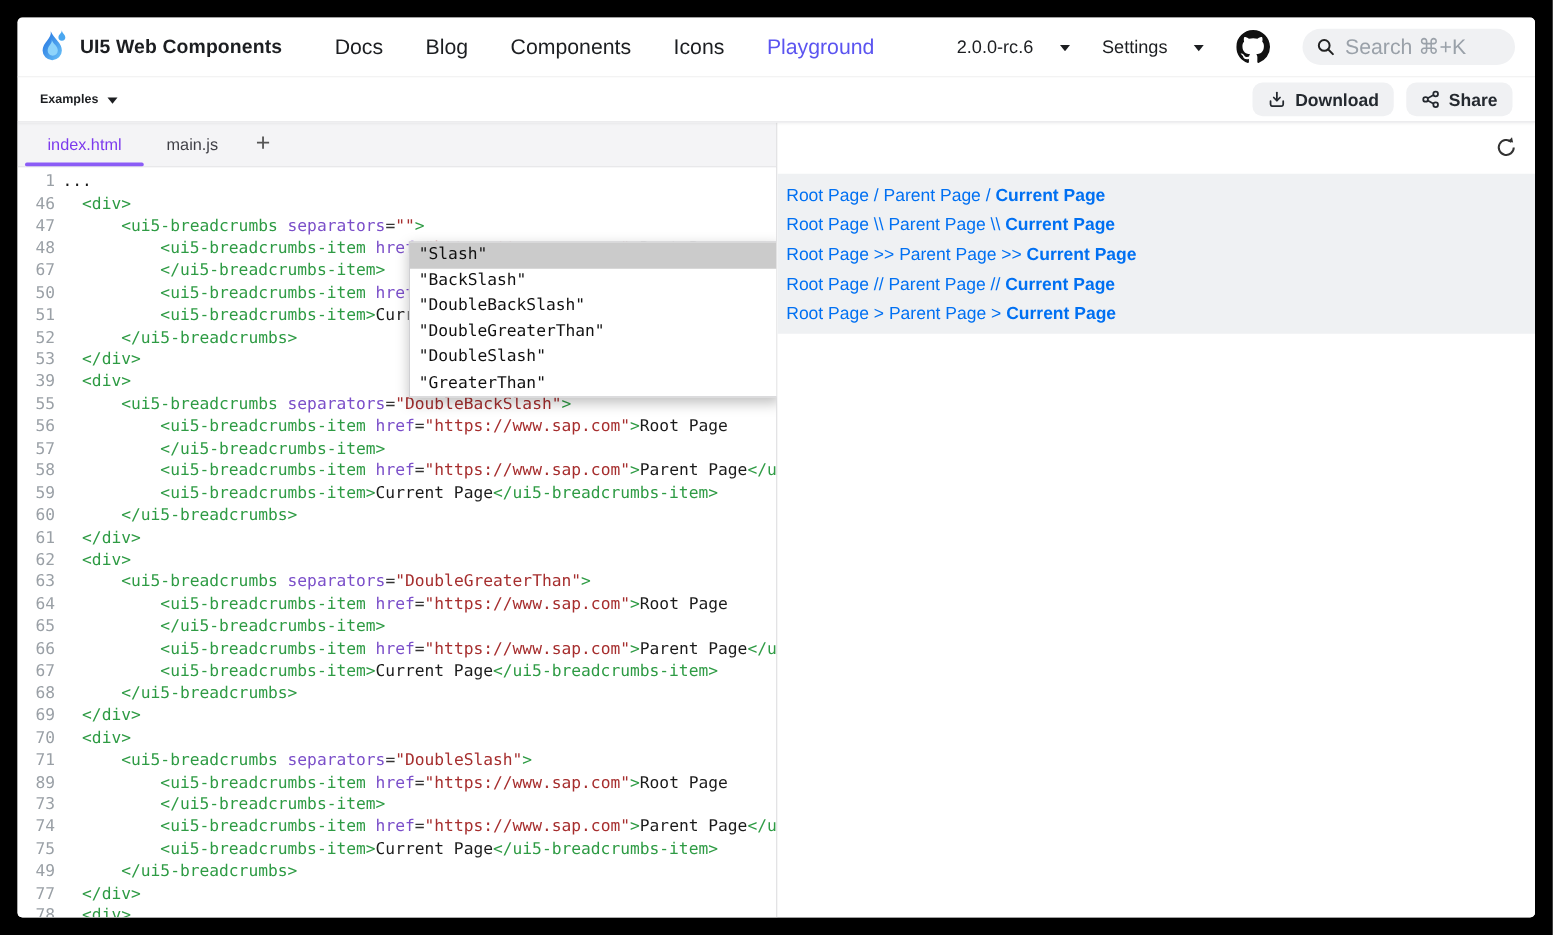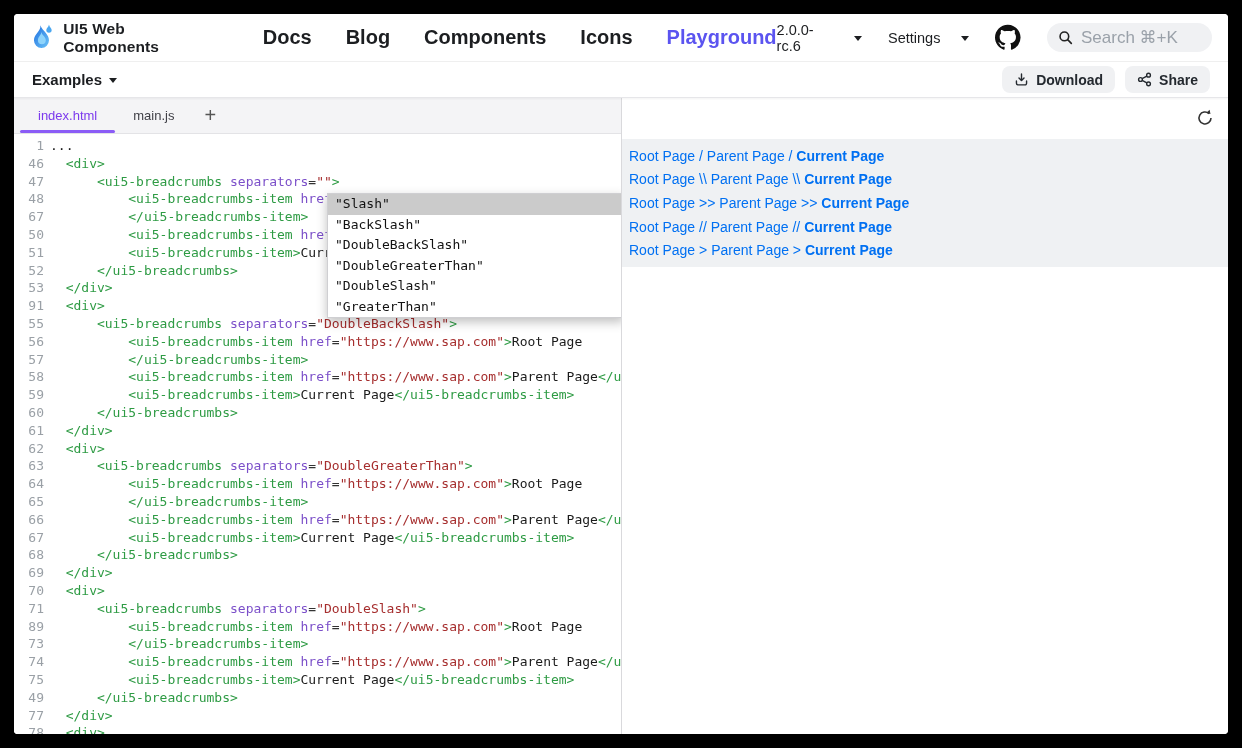--- a/index.html
+++ b/index.html
@@ -4,33 +4,33 @@
 <style>
   * { margin:0; padding:0; box-sizing:border-box; }
   html,body { width:1242px; height:748px; background:#000; font-family:"Liberation Sans", sans-serif; }
   .app { position:absolute; left:14px; top:14px; width:1214px; height:720px; background:#fff; border-radius:4px; overflow:hidden; }
 
   
   .header { height:48px; display:flex; align-items:center; padding:0 16px; background:#fff; border-bottom:1px solid #efefef; }
   .brand-group { display:flex; align-items:center; gap:8px; }
   .brand { font-size:15.5px; font-weight:700; color:#1c1e21; letter-spacing:.1px; }
   .nav { display:flex; gap:34px; margin-left:42px; }
-  .nav-item { font-size:20px; font-weight:700; color:#1c1e21; cursor:pointer; }
+  .nav-item { font-size:17px; font-weight:400; color:#1c1e21; cursor:pointer; }
   .nav-item.active { color:#5b54f0; }
   .header-right { margin-left:auto; display:flex; align-items:center; gap:26px; }
   .menu-trigger { display:flex; align-items:center; gap:21px; font-size:14.5px; font-weight:500; color:#1c1e21; cursor:pointer; }
   .caret { width:0; height:0; border-left:4px solid transparent; border-right:4px solid transparent; border-top:5px solid #1c1e21; margin-top:1px; }
   .gh { width:27px; height:27px; }
   .search-pill { display:flex; align-items:center; gap:8px; width:170px; height:29px; border-radius:15px; background:#f0f1f3; padding:0 11px; }
   .search-pill input { border:0; outline:0; background:transparent; font-size:17px; color:#404040; width:120px; font-family:"Liberation Sans", sans-serif; }
   .search-pill input::placeholder { color:#9aa1a9; }
 
   
   .toolbar { height:36px; display:flex; align-items:center; padding:0 18px; background:#fff; border-bottom:1px solid #e6e6e9; box-shadow:0 1px 2px rgba(0,0,0,.05); position:relative; z-index:3; }
-  .examples { display:flex; align-items:center; gap:7px; font-size:15px; font-weight:600; color:#1c1e21; cursor:pointer; }
+  .examples { display:flex; align-items:center; gap:7px; font-size:10px; font-weight:600; color:#1c1e21; cursor:pointer; }
   .toolbar-right { margin-left:auto; display:flex; gap:10px; }
   .tb-btn { display:flex; align-items:center; gap:7px; height:27px; padding:0 12px; border-radius:8px; background:#f0f1f3; border:0; font-size:14px; font-weight:600; color:#24292f; font-family:"Liberation Sans", sans-serif; cursor:pointer; }
 
   
   .content { position:relative; display:flex; height:636px; }
   .editor { width:608px; position:relative; border-right:1px solid #d9d9dc; overflow:hidden; background:#fff; }
   .tabbar { height:36px; background:#f4f4f6; border-bottom:1px solid #e3e3e6; display:flex; align-items:stretch; padding-left:6px; }
   .tab { padding:0 18px; display:flex; align-items:center; font-size:13px; color:#3f3f46; position:relative; cursor:pointer; }
   .tab.active { color:#7c3aed; }
   .tab.active::after { content:""; position:absolute; left:0; right:0; bottom:0; height:3px; background:#8b5cf6; border-radius:2px; }
@@ -146,21 +146,21 @@
       <div class="code" id="code-lines">
           <div class="code-line"><span class="g">1</span><span class="lc"><span class="t-pln">...</span></span></div>
           <div class="code-line"><span class="g">46</span><span class="lc"><span class="t-pln">  </span><span class="t-tag">&lt;div&gt;</span></span></div>
           <div class="code-line"><span class="g">47</span><span class="lc"><span class="t-pln">      </span><span class="t-tag">&lt;ui5-breadcrumbs</span><span class="t-pln"> </span><span class="t-attr">separators</span><span class="t-pun">=</span><span class="t-str">""</span><span class="t-tag">&gt;</span></span></div>
           <div class="code-line"><span class="g">48</span><span class="lc"><span class="t-pln">          </span><span class="t-tag">&lt;ui5-breadcrumbs-item</span><span class="t-pln"> </span><span class="t-attr">href</span><span class="t-pun">=</span><span class="t-str">"https://www.sap.com"</span><span class="t-tag">&gt;</span><span class="t-pln">Root Page</span></span></div>
           <div class="code-line"><span class="g">67</span><span class="lc"><span class="t-pln">          </span><span class="t-tag">&lt;/ui5-breadcrumbs-item&gt;</span></span></div>
           <div class="code-line"><span class="g">50</span><span class="lc"><span class="t-pln">          </span><span class="t-tag">&lt;ui5-breadcrumbs-item</span><span class="t-pln"> </span><span class="t-attr">href</span><span class="t-pun">=</span><span class="t-str">"https://www.sap.com"</span><span class="t-tag">&gt;</span><span class="t-pln">Parent Page</span><span class="t-tag">&lt;/u</span></span></div>
           <div class="code-line"><span class="g">51</span><span class="lc"><span class="t-pln">          </span><span class="t-tag">&lt;ui5-breadcrumbs-item&gt;</span><span class="t-pln">Current Page</span><span class="t-tag">&lt;/ui5-breadcrumbs-item&gt;</span></span></div>
           <div class="code-line"><span class="g">52</span><span class="lc"><span class="t-pln">      </span><span class="t-tag">&lt;/ui5-breadcrumbs&gt;</span></span></div>
           <div class="code-line"><span class="g">53</span><span class="lc"><span class="t-pln">  </span><span class="t-tag">&lt;/div&gt;</span></span></div>
-          <div class="code-line"><span class="g">91</span><span class="lc"><span class="t-pln">  </span><span class="t-tag">&lt;div&gt;</span></span></div>
+          <div class="code-line"><span class="g">39</span><span class="lc"><span class="t-pln">  </span><span class="t-tag">&lt;div&gt;</span></span></div>
           <div class="code-line"><span class="g">55</span><span class="lc"><span class="t-pln">      </span><span class="t-tag">&lt;ui5-breadcrumbs</span><span class="t-pln"> </span><span class="t-attr">separators</span><span class="t-pun">=</span><span class="t-str">"DoubleBackSlash"</span><span class="t-tag">&gt;</span></span></div>
           <div class="code-line"><span class="g">56</span><span class="lc"><span class="t-pln">          </span><span class="t-tag">&lt;ui5-breadcrumbs-item</span><span class="t-pln"> </span><span class="t-attr">href</span><span class="t-pun">=</span><span class="t-str">"https://www.sap.com"</span><span class="t-tag">&gt;</span><span class="t-pln">Root Page</span></span></div>
           <div class="code-line"><span class="g">57</span><span class="lc"><span class="t-pln">          </span><span class="t-tag">&lt;/ui5-breadcrumbs-item&gt;</span></span></div>
           <div class="code-line"><span class="g">58</span><span class="lc"><span class="t-pln">          </span><span class="t-tag">&lt;ui5-breadcrumbs-item</span><span class="t-pln"> </span><span class="t-attr">href</span><span class="t-pun">=</span><span class="t-str">"https://www.sap.com"</span><span class="t-tag">&gt;</span><span class="t-pln">Parent Page</span><span class="t-tag">&lt;/u</span></span></div>
           <div class="code-line"><span class="g">59</span><span class="lc"><span class="t-pln">          </span><span class="t-tag">&lt;ui5-breadcrumbs-item&gt;</span><span class="t-pln">Current Page</span><span class="t-tag">&lt;/ui5-breadcrumbs-item&gt;</span></span></div>
           <div class="code-line"><span class="g">60</span><span class="lc"><span class="t-pln">      </span><span class="t-tag">&lt;/ui5-breadcrumbs&gt;</span></span></div>
           <div class="code-line"><span class="g">61</span><span class="lc"><span class="t-pln">  </span><span class="t-tag">&lt;/div&gt;</span></span></div>
           <div class="code-line"><span class="g">62</span><span class="lc"><span class="t-pln">  </span><span class="t-tag">&lt;div&gt;</span></span></div>
           <div class="code-line"><span class="g">63</span><span class="lc"><span class="t-pln">      </span><span class="t-tag">&lt;ui5-breadcrumbs</span><span class="t-pln"> </span><span class="t-attr">separators</span><span class="t-pun">=</span><span class="t-str">"DoubleGreaterThan"</span><span class="t-tag">&gt;</span></span></div>
           <div class="code-line"><span class="g">64</span><span class="lc"><span class="t-pln">          </span><span class="t-tag">&lt;ui5-breadcrumbs-item</span><span class="t-pln"> </span><span class="t-attr">href</span><span class="t-pun">=</span><span class="t-str">"https://www.sap.com"</span><span class="t-tag">&gt;</span><span class="t-pln">Root Page</span></span></div>

